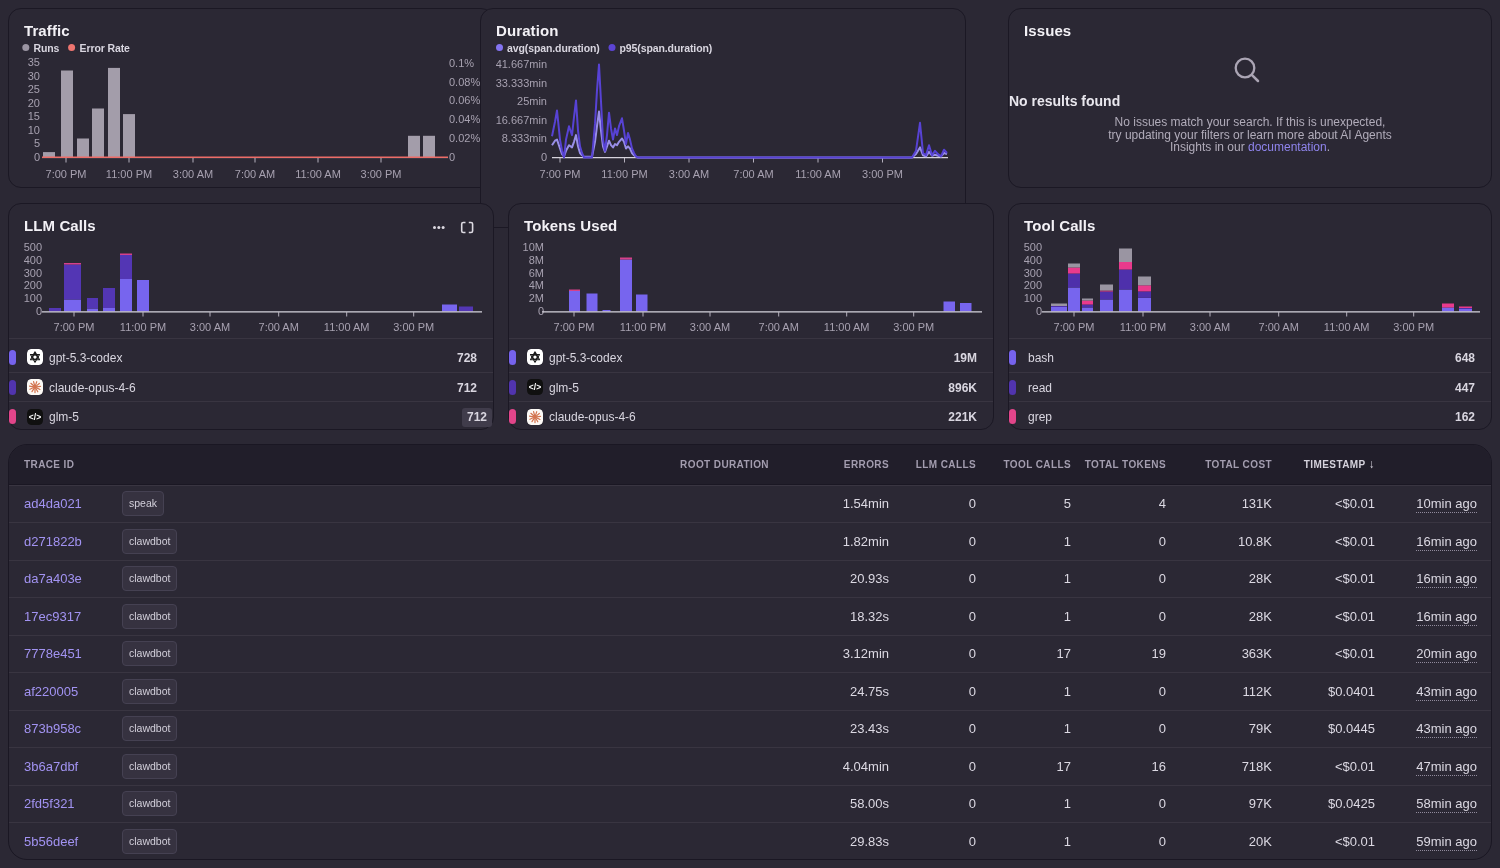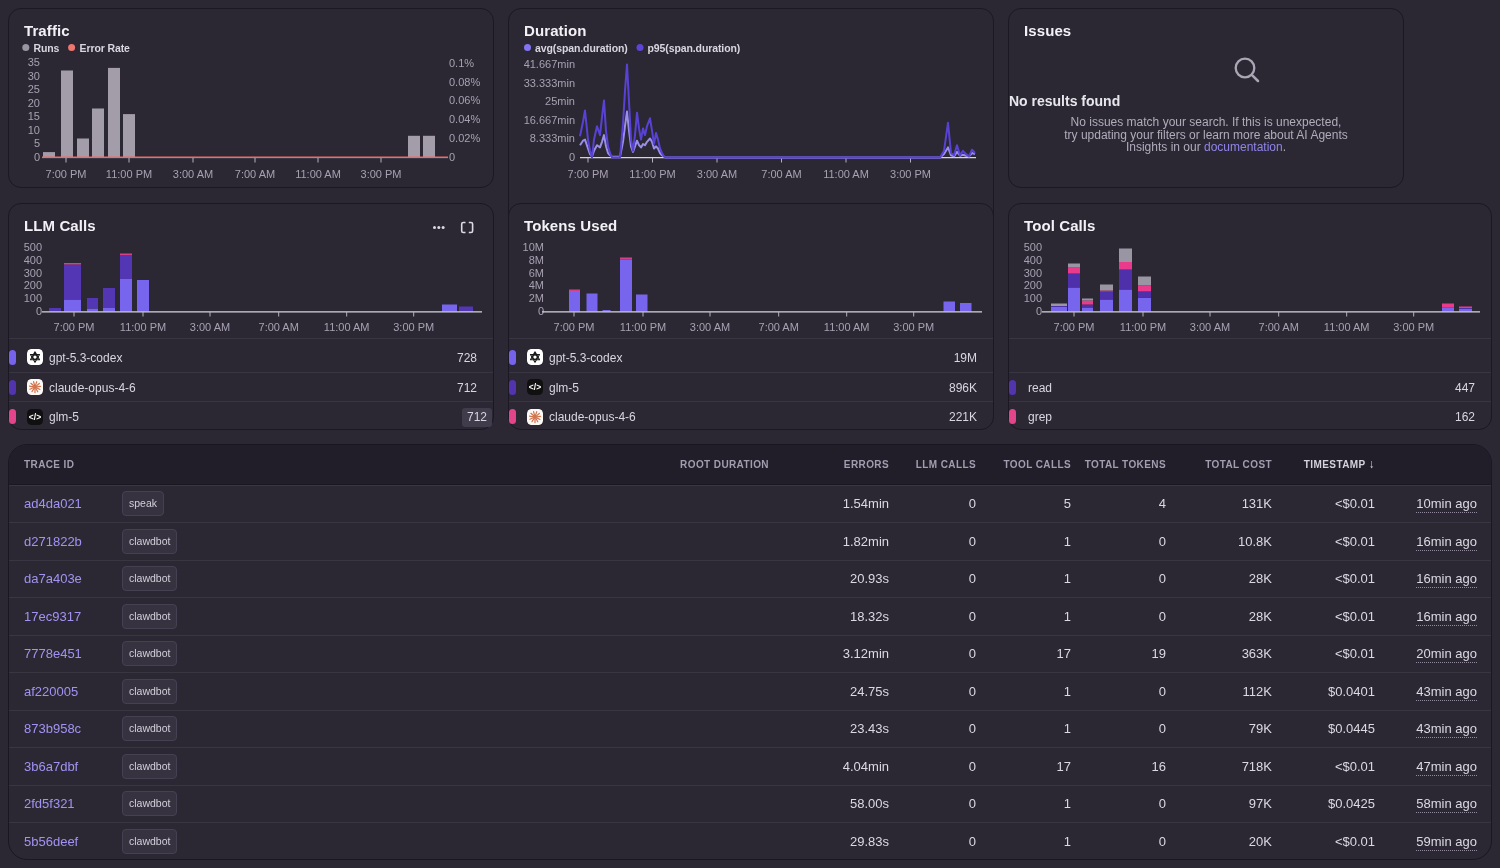--- a/index.html
+++ b/index.html
@@ -7,21 +7,21 @@
 svg{position:absolute;font-family:"Liberation Sans",sans-serif}
 .al{font-size:11px;fill:#a7a1b0}
 .xl{font-size:11px;fill:#a7a1b0}
 .lg{font-size:10.5px;font-weight:700;fill:#d9d6e0;letter-spacing:-.1px}
 .ldiv{position:absolute;left:0;right:0;top:134px;border-top:1px solid #393541}
 .lrow{position:absolute;left:0;right:0;height:29.3px;border-top:1px solid #393541}
 .lrow.r1{border-top:none}
 .pill{position:absolute;left:0px;top:7px;width:7px;height:15px;border-radius:3.5px}
 .micon{position:absolute;left:17.5px;top:6.5px;width:16px;height:16px;border-radius:4px}
 .lname{position:absolute;left:40px;top:8px;font-size:12px;color:#d9d6e0}
-.lval{position:absolute;right:16px;top:8px;font-size:12px;font-weight:400;color:#d9d6e0}
+.lval{position:absolute;right:16px;top:8px;font-size:12px;font-weight:700;color:#d9d6e0}
 .c-light{background:#7663ec}.c-dark{background:#5134ae}.c-pink{background:#e2458a}
 </style></head><body>
 
 <div class="card" style="left:8px;top:8px;width:486px;height:180px">
 <div class="title">Traffic</div>
 <svg width="484" height="178" viewBox="0 0 484 178">
 <circle cx="16.8" cy="38.5" r="3.5" fill="#9b95a3"></circle>
 <text x="24.5" y="42.5" class="lg">Runs</text>
 <circle cx="62.6" cy="38.5" r="3.5" fill="#ee7570"></circle>
 <text x="70.5" y="42.5" class="lg">Error Rate</text>
@@ -67,21 +67,21 @@
 <text x="57" y="169" class="xl">7:00 PM</text>
         <text x="120" y="169" class="xl">11:00 PM</text>
 <text x="184" y="169" class="xl">3:00 AM</text>
         <text x="246" y="169" class="xl">7:00 AM</text>
 <text x="309" y="169" class="xl">11:00 AM</text>
         <text x="372" y="169" class="xl">3:00 PM</text>
 </g>
 </svg>
 </div>
 
-<div class="card" style="left:508px;top:8px;width:486px;height:220px">
+<div class="card" style="left:480px;top:8px;width:486px;height:220px">
 <div class="title">Duration</div>
 <svg width="484" height="178" viewBox="0 0 484 178">
 <circle cx="18.5" cy="38.5" r="3.5" fill="#8474f2"></circle>
 <text x="26" y="42.5" class="lg">avg(span.duration)</text>
 <circle cx="131" cy="38.5" r="3.5" fill="#5c44d4"></circle>
 <text x="138.5" y="42.5" class="lg">p95(span.duration)</text>
 <g text-anchor="end">
 <text x="66" y="59" class="al">41.667min</text>
         <text x="66" y="77.6" class="al">33.333min</text>
 <text x="66" y="96.2" class="al">25min</text>
@@ -104,21 +104,21 @@
 <text x="79" y="169" class="xl">7:00 PM</text>
         <text x="143.5" y="169" class="xl">11:00 PM</text>
 <text x="208" y="169" class="xl">3:00 AM</text>
         <text x="272.5" y="169" class="xl">7:00 AM</text>
 <text x="337" y="169" class="xl">11:00 AM</text>
         <text x="401.5" y="169" class="xl">3:00 PM</text>
 </g>
 </svg>
 </div>
 
-<div class="card" style="left:1008px;top:8px;width:396px;height:180px">
+<div class="card" style="left:1008px;top:8px;width:484px;height:180px">
 <div class="title">Issues</div>
 <svg style="left:223px;top:46px" width="34" height="34" viewBox="0 0 34 34">
 <circle cx="13" cy="13" r="9.3" fill="none" stroke="#aba5b4" stroke-width="2.3"></circle>
 <line x1="19.8" y1="19.8" x2="26" y2="26" stroke="#aba5b4" stroke-width="2.5" stroke-linecap="round"></line>
 </svg>
 <div style="position:absolute;left:0;right:0;top:84px;text-align:left;font-size:14px;font-weight:700;color:#e9e7ee">No results found</div>
 <div style="position:absolute;left:0;right:0;top:107px;text-align:center;font-size:12px;line-height:12.7px;color:#b1acba">No issues match your search. If this is unexpected,<br>try updating your filters or learn more about AI Agents<br>Insights in our <span style="color:#8f84ec">documentation</span>.</div>
 </div>
 
 <div class="card" style="left:8px;top:203px;width:486px;height:227px">
@@ -374,20 +374,25 @@
 <g text-anchor="middle">
 <text x="65" y="127" class="xl">7:00 PM</text>
         <text x="134" y="127" class="xl">11:00 PM</text>
 <text x="201" y="127" class="xl">3:00 AM</text>
         <text x="269.7" y="127" class="xl">7:00 AM</text>
 <text x="337.7" y="127" class="xl">11:00 AM</text>
         <text x="404.7" y="127" class="xl">3:00 PM</text>
 </g>
 </svg>
 <div class="ldiv"></div>
+    <div class="lrow r1" style="top:138.5px">
+      <span class="pill c-light"></span>
+      <span class="lname" style="left:19px">bash</span>
+      <span class="lval">648</span>
+    </div>
 <div class="lrow" style="top:167.8px">
       <span class="pill c-dark"></span>
       <span class="lname" style="left:19px">read</span>
       <span class="lval">447</span>
     </div>
 <div class="lrow" style="top:197.1px">
       <span class="pill c-pink"></span>
       <span class="lname" style="left:19px">grep</span>
       <span class="lval">162</span>
     </div>

